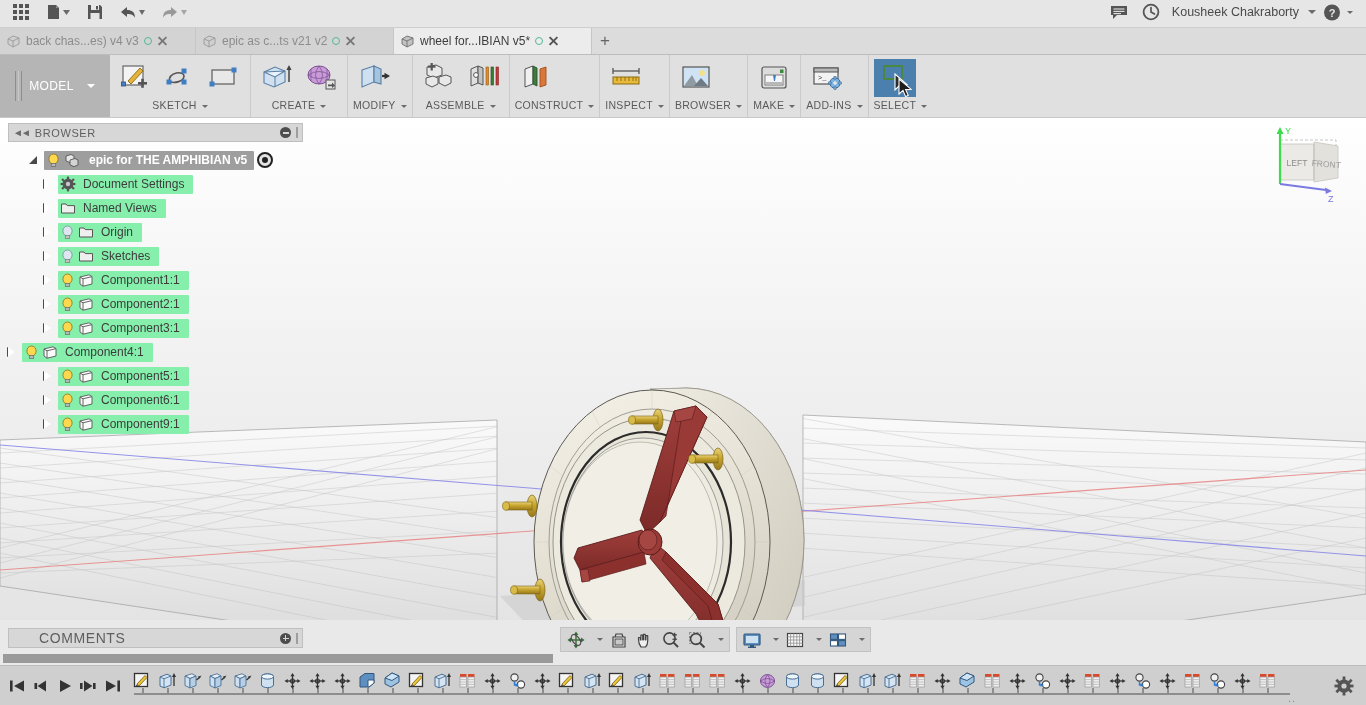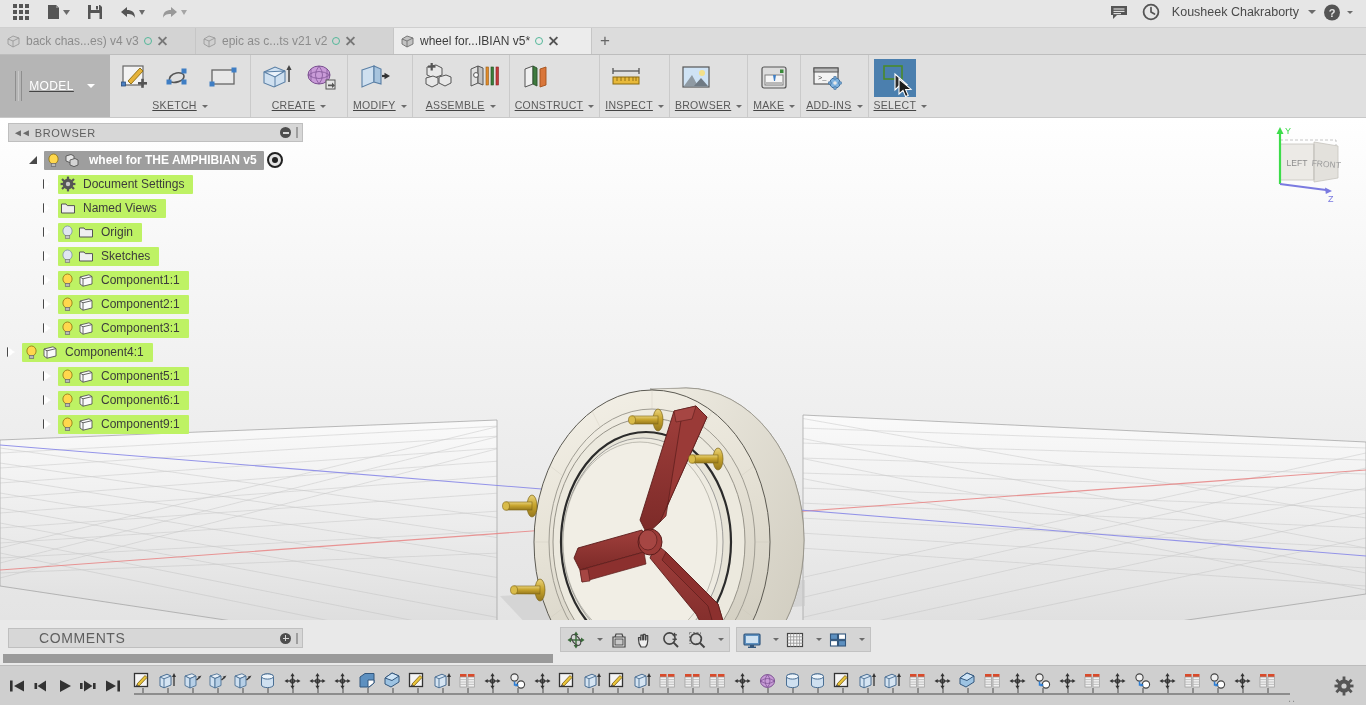--- a/index.html
+++ b/index.html
@@ -54,21 +54,21 @@
     content:""; position:absolute; left:0; top:4.5px; width:11px;height:2px;background:#777;
   }
   .tab-x:before{transform:rotate(45deg);} .tab-x:after{transform:rotate(-45deg);}
   .tab.active .tab-x:before,.tab.active .tab-x:after{background:#555;}
   .tab-add { width:26px;height:26px; display:flex;align-items:center;justify-content:center; color:#666; font-size:17px; }
 
   
   .ribbon {
     position:absolute; left:0; top:55px; width:1366px; height:63px;
     background:#e0e0e0; border-bottom:1px solid #c8c8c8;
-    display:flex; align-items:stretch;text-decoration:underline;
+    display:flex; align-items:stretch;
   }
   .workspace-box {
     width:110px; background:#b5b5b5; display:flex; align-items:center; justify-content:center;
     gap:8px; color:#ffffff; font-size:12px; letter-spacing:.4px; font-weight:400;
   }
   .grip { width:6px; height:30px; display:flex; gap:2px;}
   .grip i{ display:block; width:1px;height:30px;background:#8e8e8e;}
   .grip i:nth-child(2){background:#c9c9c9;}
   .ws-label{ color:#fff; }
   .caret-w { display:inline-block;width:0;height:0;border-left:4px solid transparent;border-right:4px solid transparent;border-top:4px solid #fff;margin-left:5px;vertical-align:middle;}
@@ -97,21 +97,21 @@
   .bh-right { margin-left:auto; display:flex; align-items:center; gap:5px;}
   .circ-minus { width:11px;height:11px;border-radius:50%;background:#4d4d4d;position:relative;}
   .circ-minus:after{content:"";position:absolute;left:2.5px;top:5px;width:6px;height:1.5px;background:#d7d7d7;}
   .bh-bar{ width:2px;height:11px;border-left:1px solid #9e9e9e;border-right:1px solid #9e9e9e;}
 
   .tree { position:absolute; left:0; top:148px; width:310px; }
   .trow {
     height:24px; display:flex; align-items:center; font-size:12px; color:#3c3c3c;
     cursor:default; position:relative;
   }
-  .trow .hit { display:flex; align-items:center; background:#bef264; height:19px; padding-right:9px; border-radius:1px;}
+  .trow .hit { display:flex; align-items:center; background:#86efac; height:19px; padding-right:9px; border-radius:1px;}
   .trow.root .hit { background:#9e9e9e; color:#fff; padding-right:3px; }
   .expander { width:22px; height:19px; display:flex;align-items:center;justify-content:center; flex:0 0 auto;}
   .tri { width:0;height:0;border-top:5px solid transparent;border-bottom:5px solid transparent;border-left:7px solid transparent; position:relative;}
   .tri:after{content:"";position:absolute;left:-7px;top:-5px;width:0;height:0;border-top:5px solid transparent;border-bottom:5px solid transparent;border-left:7px solid #fff;}
   .tri:before{content:"";position:absolute;left:-7.5px;top:-5.5px;width:0;height:0;border-top:5.5px solid transparent;border-bottom:5.5px solid transparent;border-left:7.5px solid #4a4a4a;}
   .tri-open { width:0;height:0; border-left:8px solid transparent; border-bottom:8px solid #4a4a4a; transform:rotate(0deg);}
   .bulb { width:18px;height:19px;display:flex;align-items:center;justify-content:center;flex:0 0 auto;}
   .ticon { width:20px;height:19px;display:flex;align-items:center;justify-content:center;flex:0 0 auto;}
   .tlabel2 { padding-left:5px; white-space:nowrap; }
   .trow.root .tlabel2 { font-weight:bold; padding-left:7px; padding-right:4px; }
@@ -762,21 +762,21 @@
               <ellipse cx="6.5" cy="6" rx="4.6" ry="5" fill="#ffd84d" stroke="#8a7010" stroke-width="0.8"></ellipse>
               <rect x="4.3" y="10.4" width="4.4" height="3" fill="#b8b8b8" stroke="#6a6a6a" stroke-width="0.7"></rect>
             </svg>
         </span>
         <span class="ticon">
           <svg width="16" height="15" viewBox="0 0 16 15">
             <polygon points="2,3 7,1.5 10,3 10,8 6,9.6 2,8" fill="#e6e6e6" stroke="#555" stroke-width="0.9"></polygon>
             <polygon points="6,7 11,5.5 14,7 14,12 10,13.6 6,12" fill="#d4d4d4" stroke="#555" stroke-width="0.9"></polygon>
           </svg>
         </span>
-        <span class="tlabel2">wheel for THE AMPHIBIAN v5</span>
+        <span class="tlabel2">epic for THE AMPHIBIAN v5</span>
       </span>
       <span class="eye"></span>
     </div>
 
     <div class="trow" style="padding-left:36px">
       <span class="expander">
           <span class="tri"></span>
         </span>
       <span class="hit">
         <span class="ticon">

